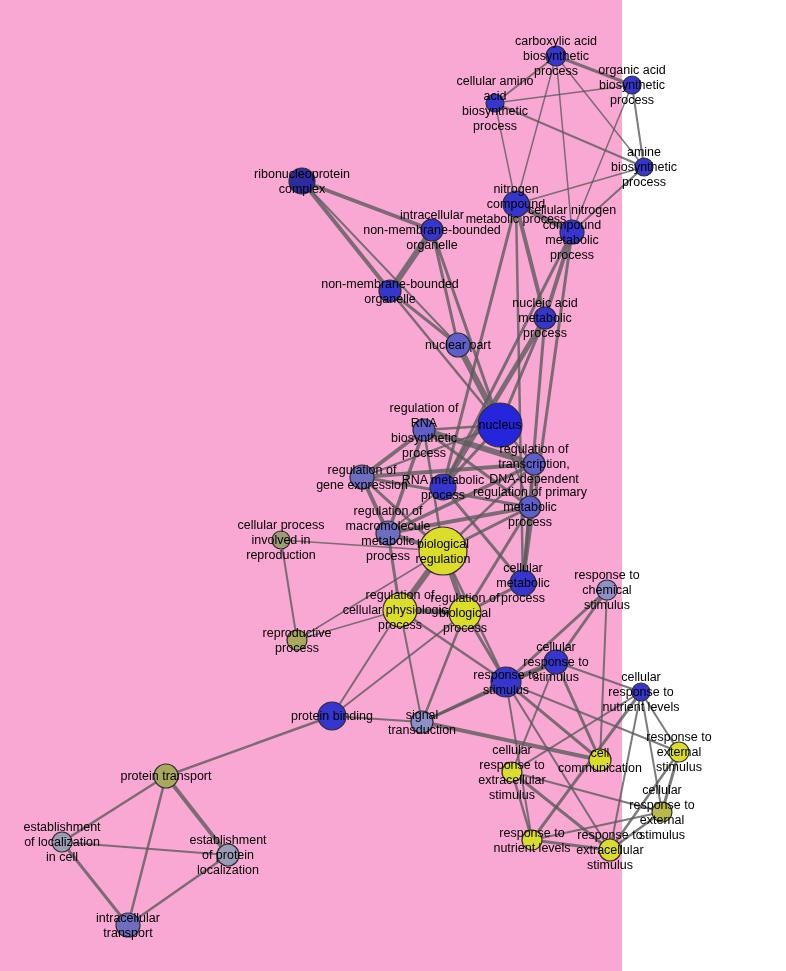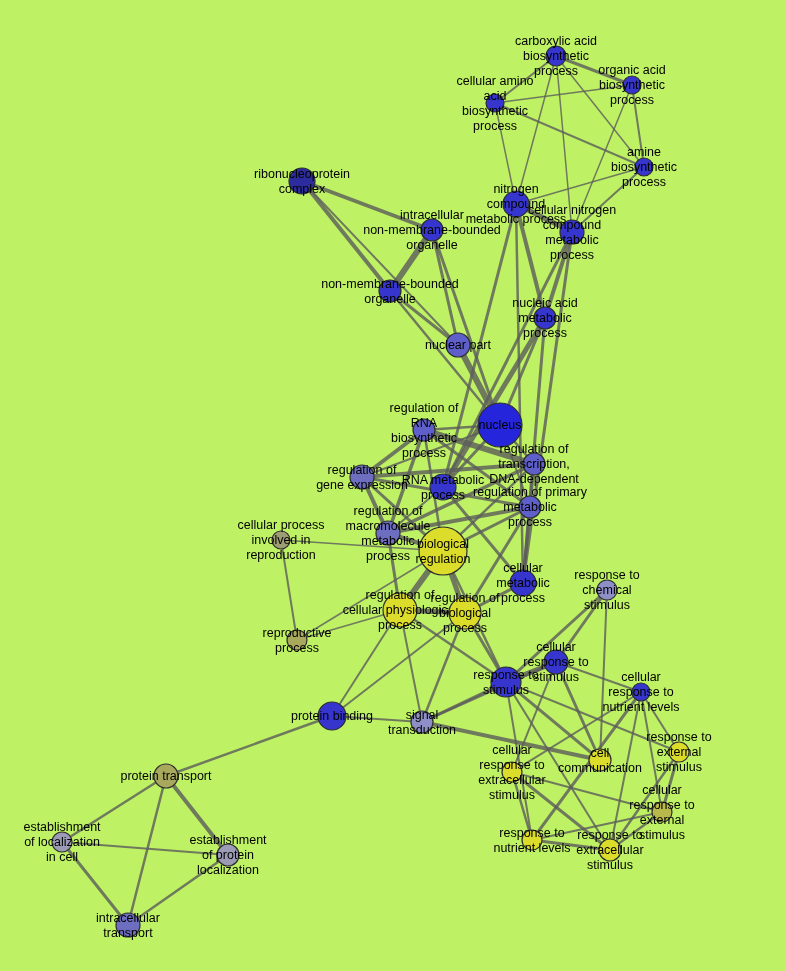--- a/index.html
+++ b/index.html
@@ -1,16 +1,16 @@
 <!DOCTYPE html>
 <html><head>
 <meta charset="utf-8">
 <style>
   html, body { margin: 0; padding: 0; background: #ffffff; }
-  .canvas { width: 786px; height: 971px; position: relative; background: #bef264; }
+  .canvas { width: 622px; height: 971px; position: relative; background: #f9a8d4; }
   svg { display: block; }
   svg text {
     font-family: "Liberation Sans", sans-serif;
     font-size: 12.5px;
     fill: #000000;
     pointer-events: none;
   }
   circle.node { stroke: #2e2e2e; stroke-width: 1.2; cursor: pointer; }
   line.edge { stroke-linecap: round; }
 </style>

